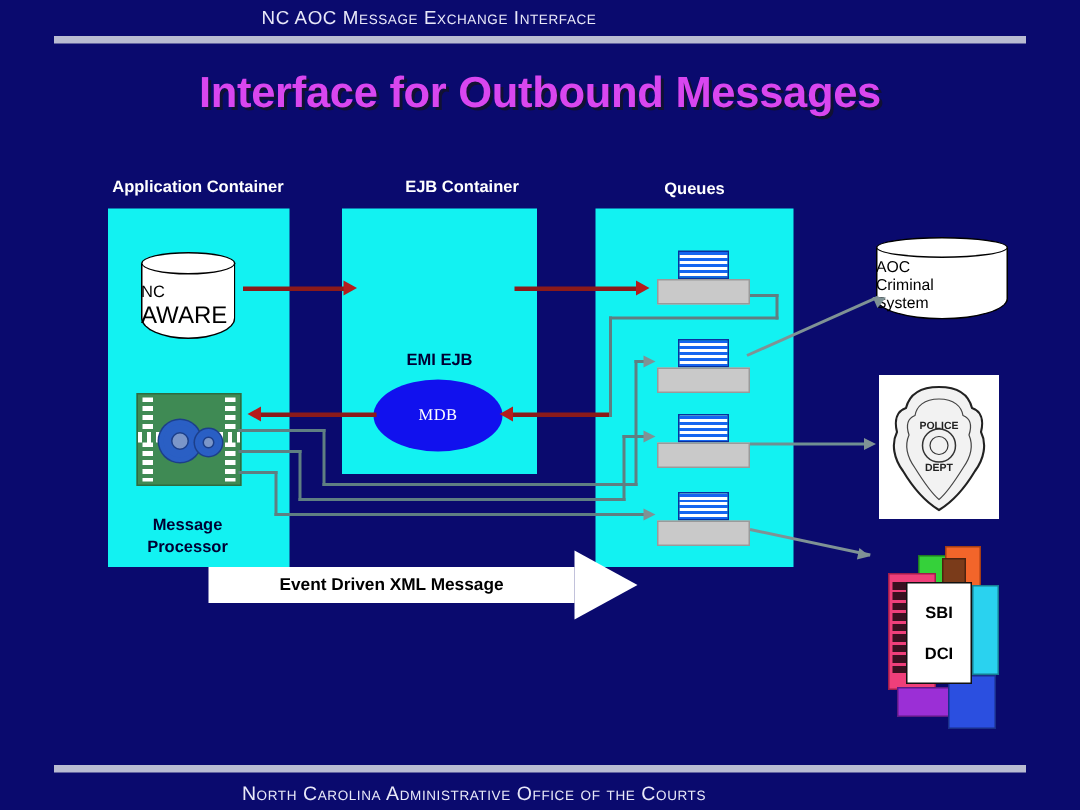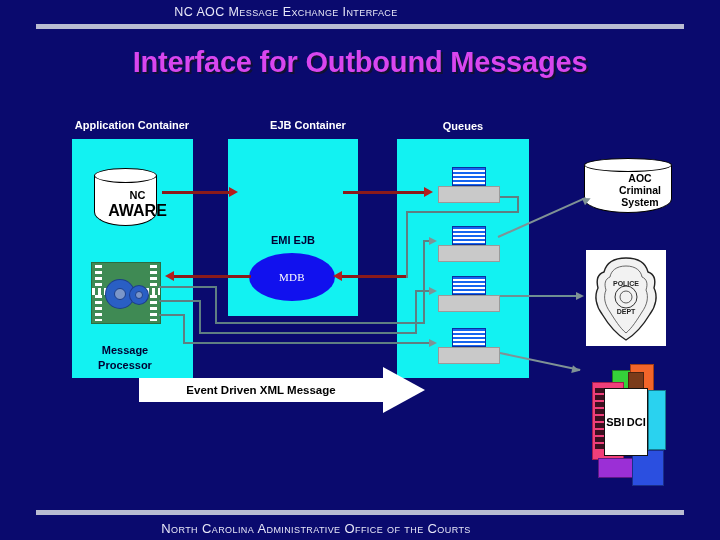--- a/index.html
+++ b/index.html
@@ -64,22 +64,22 @@
     background:#ffffff;border:1.5px solid #000;
     border-top:none;border-radius:0 0 50% 50%/0 0 14px 14px;
     box-sizing:border-box;
   }
   .cyl .top{
     position:absolute;left:0;top:0;width:100%;height:15px;
     background:#ffffff;border:1.5px solid #000;border-radius:50%;
     box-sizing:border-box;
   }
   .cyl .txt{
-    position:absolute;left:0;width:100%;text-align:center;
-    color:#000;font-weight:bold;line-height:1.15;margin-left:12px;
+    position:absolute;left:0;width:100%;
+    color:#000;font-weight:normal;line-height:1.15;
   }
 
   
   .ellipse{
     position:absolute;background:#1111ee;border-radius:50%;
     display:flex;align-items:center;justify-content:center;
     color:#ffffff;font-family:"Liberation Serif", serif;
     font-size:11px;letter-spacing:.3px;
   }
 
@@ -153,21 +153,21 @@
     position:absolute;left:586px;top:250px;width:80px;height:96px;
     background:#ffffff;
   }
 
   
   .city{position:absolute;left:576px;top:364px;width:96px;height:128px;}
   .bldg{position:absolute;}
   .sign{
     position:absolute;left:28px;top:24px;width:44px;height:68px;
     background:#ffffff;border:1px solid #111;
-    display:flex;flex-direction:row;align-items:center;
+    display:flex;flex-direction:column;align-items:center;
     justify-content:space-around;padding:6px 0;box-sizing:border-box;
   }
   .sign span{color:#000;font-size:11px;font-weight:bold;}
 </style>
 </head>
 <body>
 
 <div class="slide">
 
   <div class="hdr-text">NC AOC Message Exchange Interface</div>

